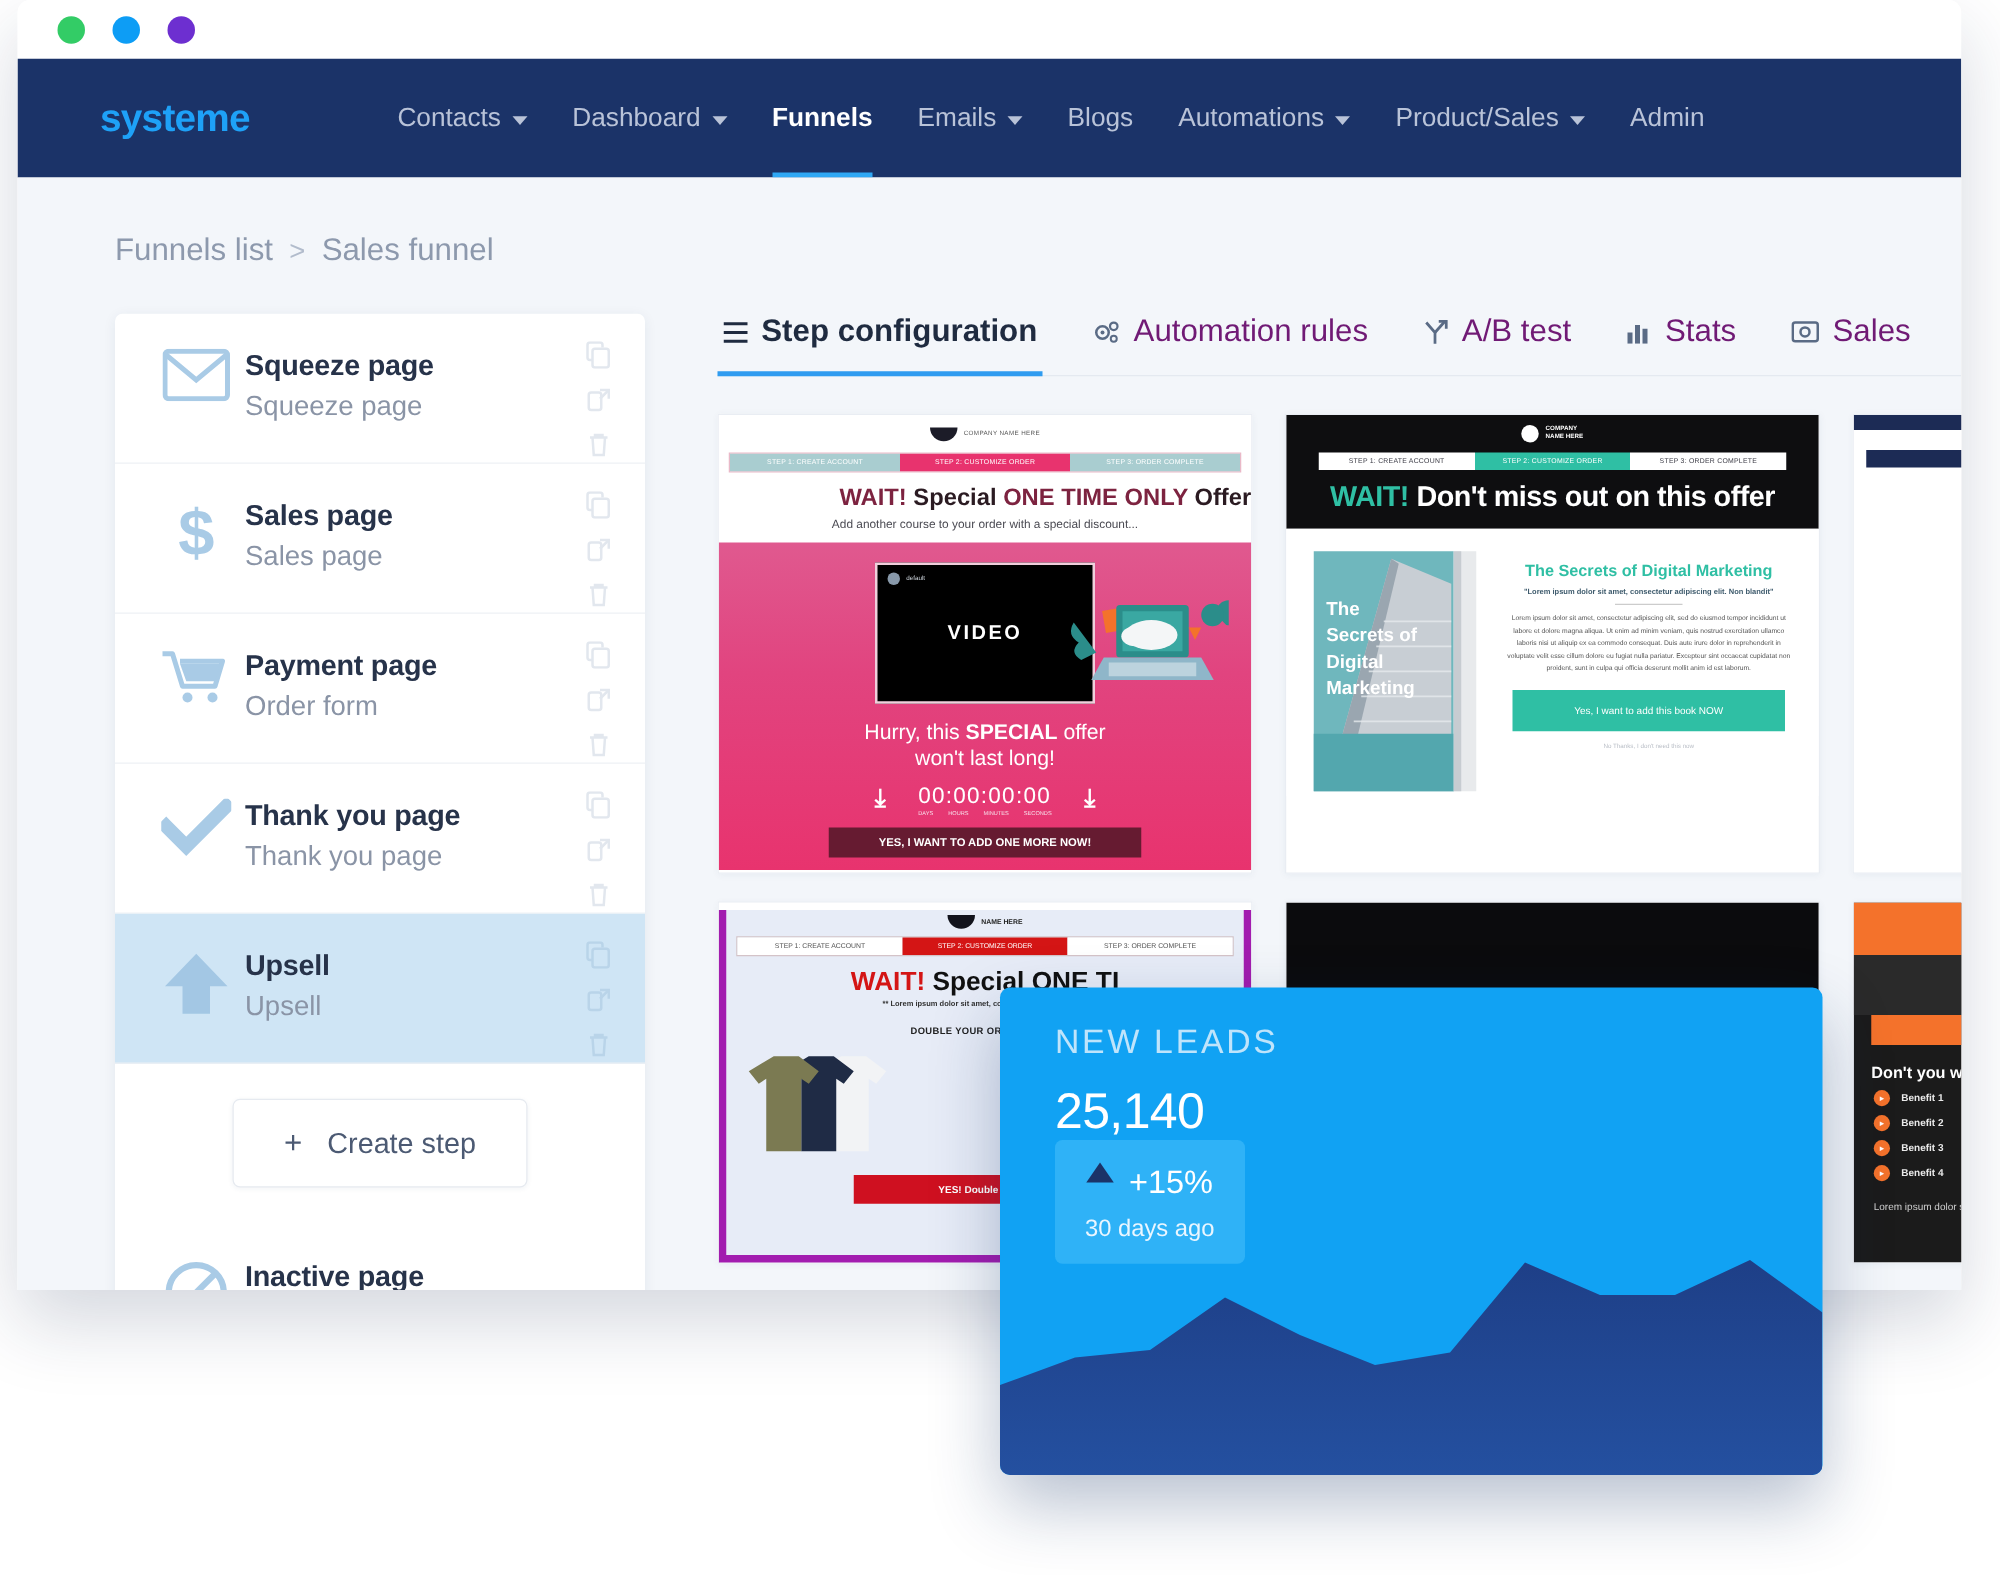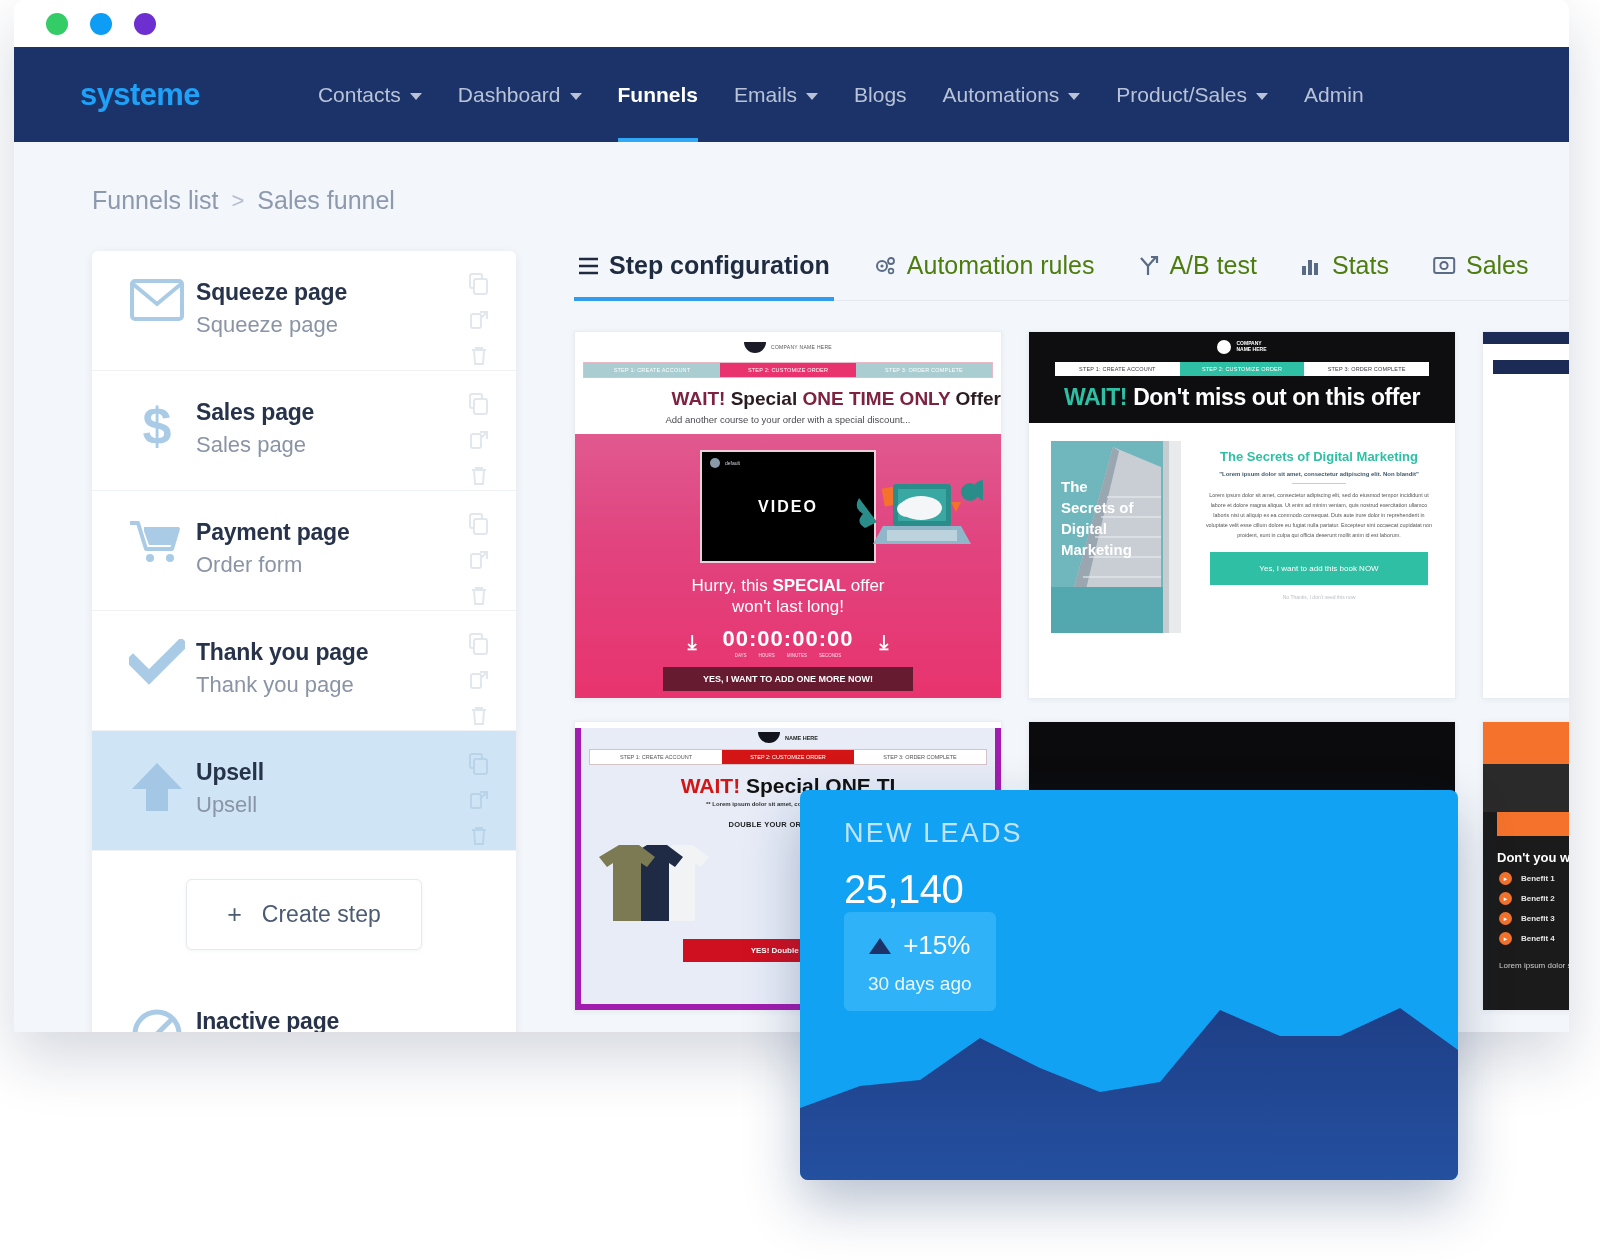--- a/index.html
+++ b/index.html
@@ -66,21 +66,21 @@
     background:#fff; border:1px solid #e6eaf0; border-radius:6px;
     padding: 20px 40px; font-size:23px; color:#4c5a73;
     display:flex; align-items:center; gap:20px; box-shadow:0 1px 4px rgba(40,60,100,.06);
     cursor:pointer;
   }
   .plus { font-size:25px; color:#4c5a73; }
 
   
   .rightpanel { flex:1; min-width:0; }
   .tabs { display:flex; align-items:flex-end; gap:36px; border-bottom:1px solid #e4e9f0; padding-bottom:0; }
-  .tab { display:flex; align-items:center; gap:10px; font-size:25px; color:#4d7c0f; padding: 0 4px 20px; position:relative; white-space:nowrap;}
+  .tab { display:flex; align-items:center; gap:10px; font-size:25px; color:#701a75; padding: 0 4px 20px; position:relative; white-space:nowrap;}
   .tab.active { color:#1f2b40; font-weight:bold; }
   .tab.active::after { content:""; position:absolute; left:0; right:0; bottom:-1px; height:4px; background:#2f9cf0; }
   .tabicon { display:flex; align-items:center; color:#5a6b85; }
   .tab.active .tabicon { color:#1f2b40; }
 
   .thumbs { display:flex; gap:26px; padding-top: 30px; }
   .thumb { width:428px; flex:none; background:#fff; border:1px solid #e9edf3; box-shadow:0 1px 6px rgba(40,60,100,.06); overflow:hidden; position:relative; }
   .thumb.row1 { height:368px; }
   .thumb.row2 { height:290px; }
   .thumbs.second { padding-top: 22px; }
@@ -103,21 +103,21 @@
   .tA-video { width:176px;height:113px;background:#000;border:2px solid #f0cfdc; margin:4px auto 0; position:relative;}
   .tA-videotxt { position:absolute;left:0;right:0;top:46px;text-align:center;color:#fff;font-size:16px;letter-spacing:2px;font-weight:bold;}
   .tA-vtop { position:absolute; top:6px; left:8px; display:flex; align-items:center; gap:5px;}
   .tA-vavatar { width:10px;height:10px;border-radius:50%;background:#8899aa;}
   .tA-vname { font-size:5px;color:#cfd6de;}
   .tA-illus { position:absolute; right:18px; top:34px; width:130px; height:90px; }
   .tA-cta1 { text-align:center; color:#fff; font-size:17px; margin-top:12px; line-height:1.25; }
   .tA-cta1 b { font-weight:bold; }
   .tA-timerrow { display:flex; align-items:center; justify-content:center; gap:26px; margin-top:8px;}
   .tA-chev { color:#fff; font-size:20px; font-weight:bold; line-height:.7;}
-  .tA-time { color:#fff; font-size:22px; font-weight:bold; letter-spacing:1px;}
+  .tA-time { color:#fff; font-size:18px; font-weight:normal; letter-spacing:1px;}
   .tA-timelbl { display:flex; gap:12px; justify-content:center; font-size:4.5px; color:#f6dde8; margin-top:1px;}
   .tA-btn { margin:9px auto 0; width:250px; background:#661b31; color:#fff; text-align:center; font-size:9px; padding:7px 0; font-weight:bold;}
 
   
   .tB-head { background:#0e0e10; padding:8px 0 0; }
   .tB-logo { display:flex; justify-content:center; align-items:center; gap:5px;}
   .tB-circ { width:14px;height:14px;border-radius:50%;background:#fff;}
   .tB-logotxt { font-size:5px;color:#fff;line-height:1.15;font-weight:bold;}
   .tB-steps { display:flex; margin:8px 26px 0; }
   .tB-steps div { flex:1; font-size:5.5px; text-align:center; padding:4px 0; color:#3b3b45; background:#fff; letter-spacing:.2px;}
@@ -178,21 +178,21 @@
   
   .leadcard {
     position:absolute; left:800px; top:790px; width:658px; height:390px;
     background:#11a2f3; border-radius:8px; overflow:hidden;
     box-shadow:0 24px 55px rgba(20,50,100,.3);
   }
   .lead-top { padding: 28px 44px 0; display:flex; justify-content:space-between; align-items:flex-start;flex-direction:column;}
   .lead-label { color:#bfe4fb; font-size:27px; letter-spacing:2.2px; }
   .lead-value { color:#fff; font-size:40px; margin-top:18px; letter-spacing:-.5px;}
   .lead-badge { background:#2fb2f7; border-radius:6px; padding:18px 24px 16px; text-align:center; }
-  .lead-pct { color:#fff; font-size:26px; display:flex; align-items:center; gap:12px; justify-content:center;}
+  .lead-pct { color:#fff; font-size:26px; display:flex; gap:12px; justify-content:center;}
   .lead-tri { width:0;height:0;border-left:11px solid transparent;border-right:11px solid transparent;border-bottom:16px solid #1b3368;}
   .lead-days { color:#eaf6ff; font-size:19px; margin-top:12px;}
   .lead-chart { position:absolute; left:0; right:0; bottom:0; height:240px; }
 </style>
 </head>
 <body>
 
 <div class="stage">
 
   <div class="browser">

